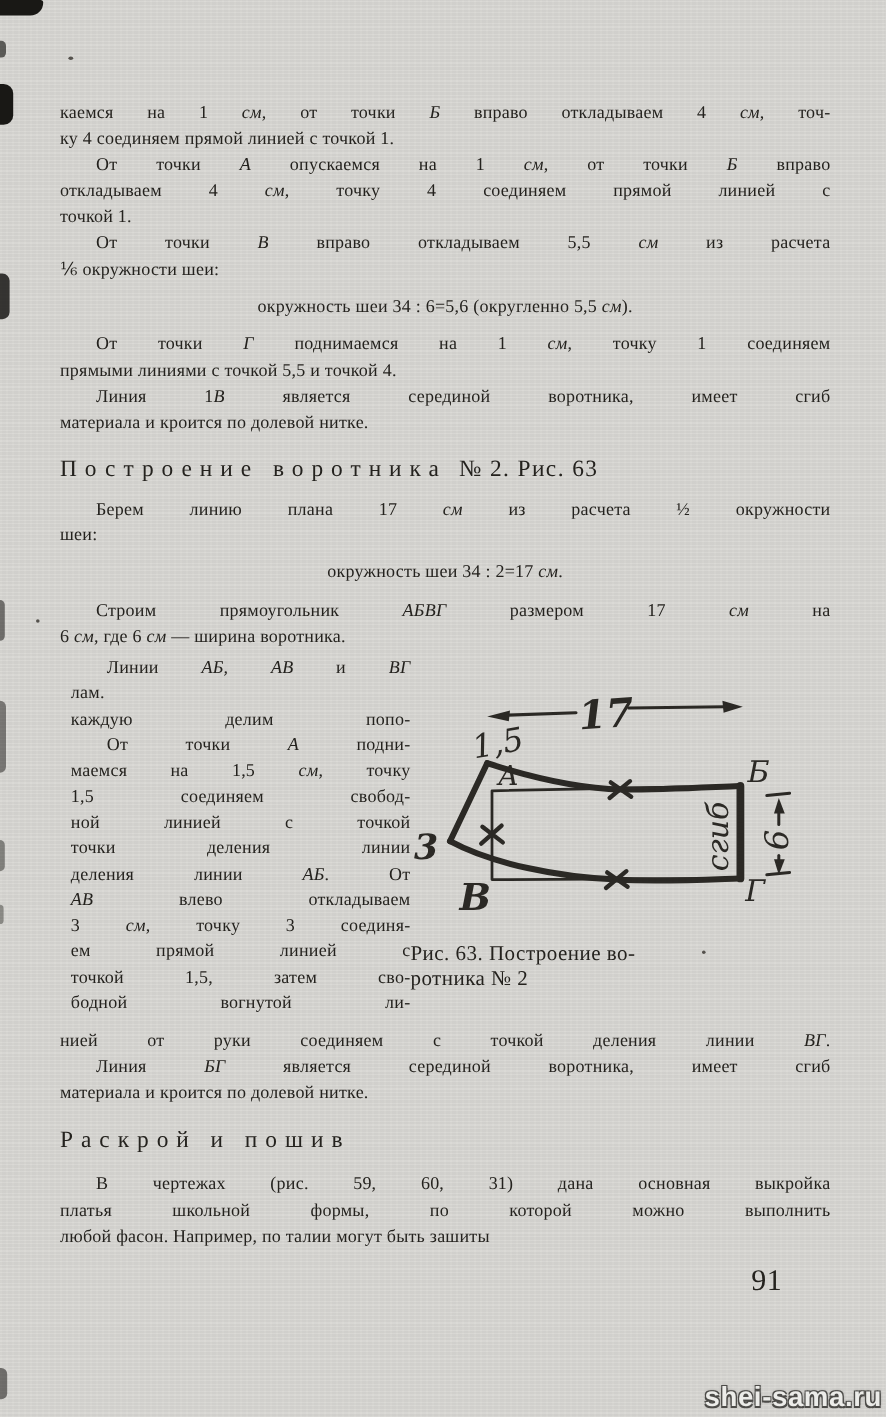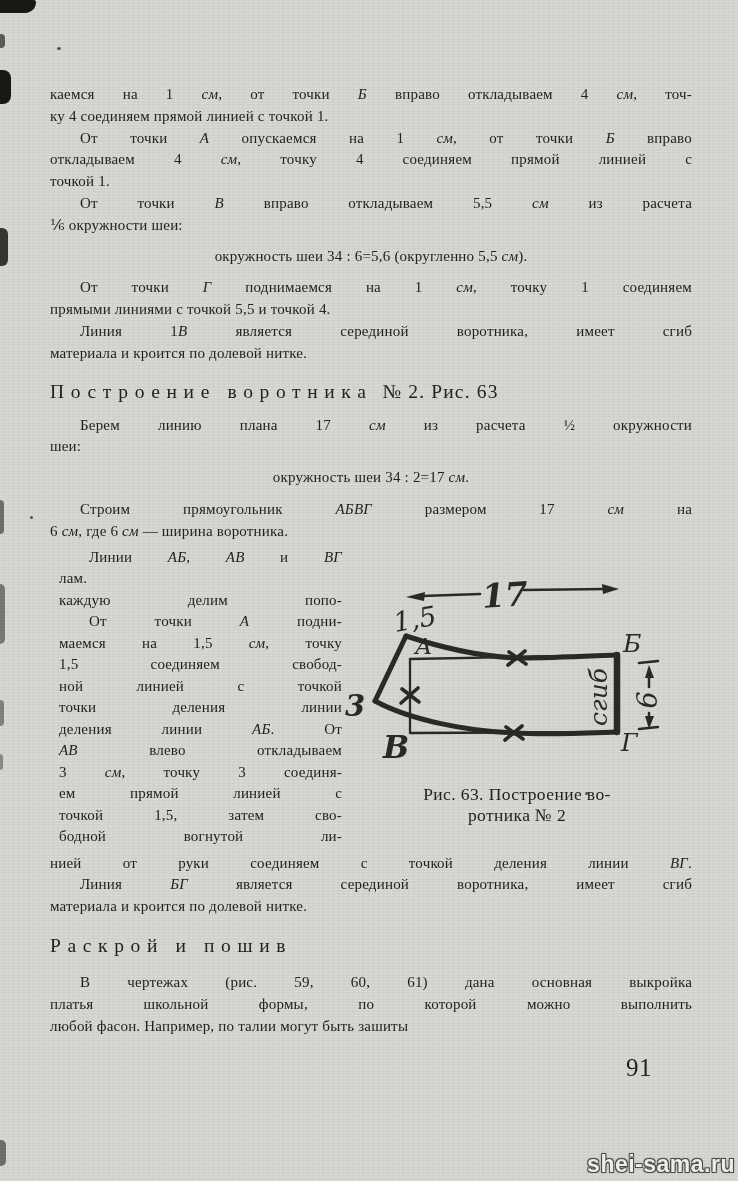--- a/index.html
+++ b/index.html
@@ -21,22 +21,22 @@
   .formula .ln{text-align:left;text-align-last:center}
   .head{margin:16px 0 12px;text-align:left;font-size:19.5px;line-height:22px;white-space:nowrap}
   .head .sp{letter-spacing:.34em}
   .head .rest{margin-left:10px;letter-spacing:.06em}
   .head2{margin:17px 0 15px}
   .cols{display:flex;margin-top:4px}
   .colL{width:292px;box-sizing:border-box;padding-left:9px}
   .colL .ln{line-height:21.5px}
   .colR{flex:1;min-width:0}
   .figsvg{display:block;margin:16px 0 0 0}
-  .cap{font-size:17.5px;line-height:21px;text-align:center;white-space:pre-line;margin-top:5px;letter-spacing:.4px}
-  .contline{margin-top:5px}
+  .cap{font-size:17.5px;line-height:21px;white-space:pre-line;margin-top:5px;letter-spacing:.4px}
+  .contline{margin-top:10px}
   .pagenum{position:absolute;top:1054px;right:86px;font-size:25px;letter-spacing:.5px}
   .watermark{
     position:absolute;right:3px;bottom:3px;
     font-family:Liberation Sans, sans-serif;font-weight:bold;font-size:23px;letter-spacing:.5px;
     color:#ecece9;
     text-shadow:-1px -1px 0 #4d4c49,1px -1px 0 #4d4c49,-1px 1px 0 #4d4c49,1px 1px 0 #4d4c49,0 0 3px rgba(40,40,40,.55);
   }
   .art{position:absolute;background:#191815}
   .a1{left:0;top:0;width:36px;height:13px;border-radius:0 3px 14px 0}
   .a2{left:0;top:34px;width:5px;height:14px;border-radius:0 4px 4px 0;opacity:.65}
@@ -182,20 +182,20 @@
   <div class="para">
       <div class="ln ind">Линия <i>БГ</i> является серединой воротника, имеет сгиб</div>
       <div class="ln end">материала и кроится по долевой нитке.</div>
     </div>
 
   <div class="head head2">
     <span class="sp">Раскрой и пошив</span>
   </div>
 
   <div class="para">
-      <div class="ln ind">В чертежах (рис. 59, 60, 61) дана основная выкройка</div>
+      <div class="ln ind">В чертежах (рис. 59, 60, 31) дана основная выкройка</div>
       <div class="ln">платья школьной формы, по которой можно выполнить</div>
       <div class="ln end">любой фасон. Например, по талии могут быть зашиты</div>
     </div>
 </div>
 
 <div class="pagenum">91</div>
 <div class="watermark">shei-sama.ru</div>
 
 </body></html>

